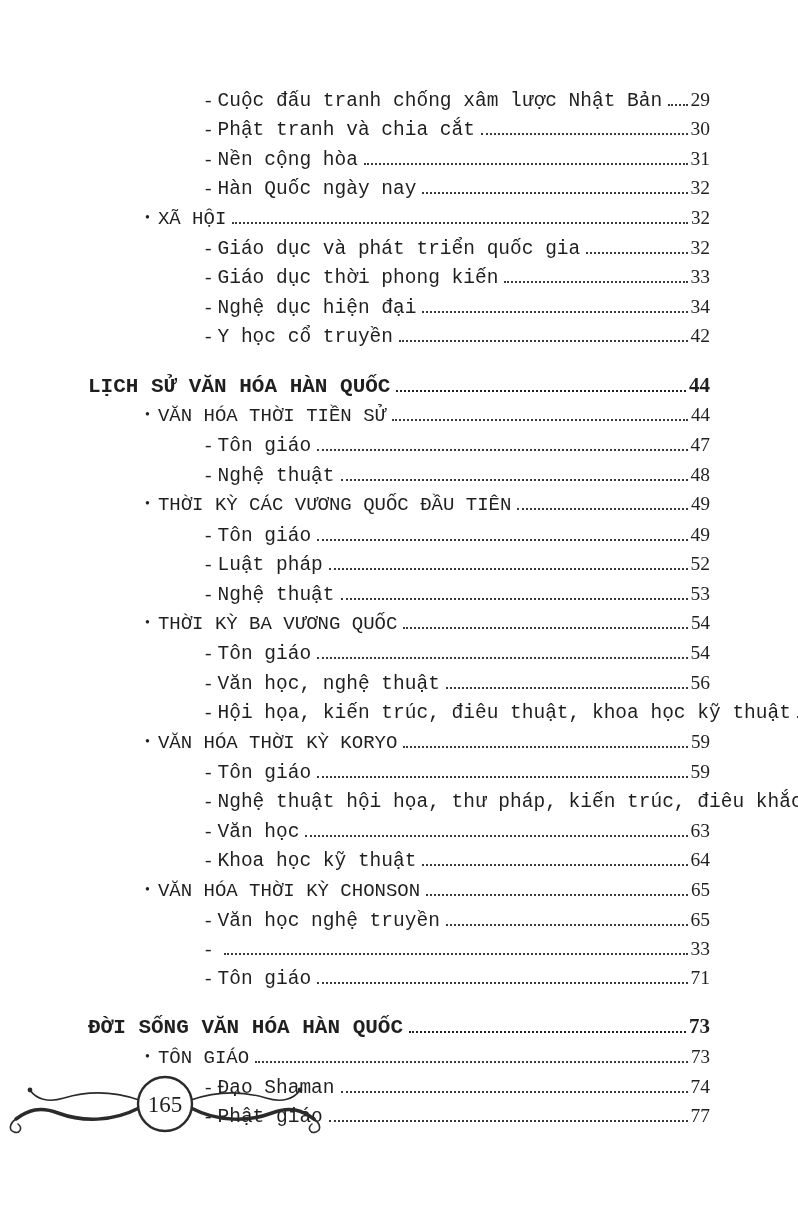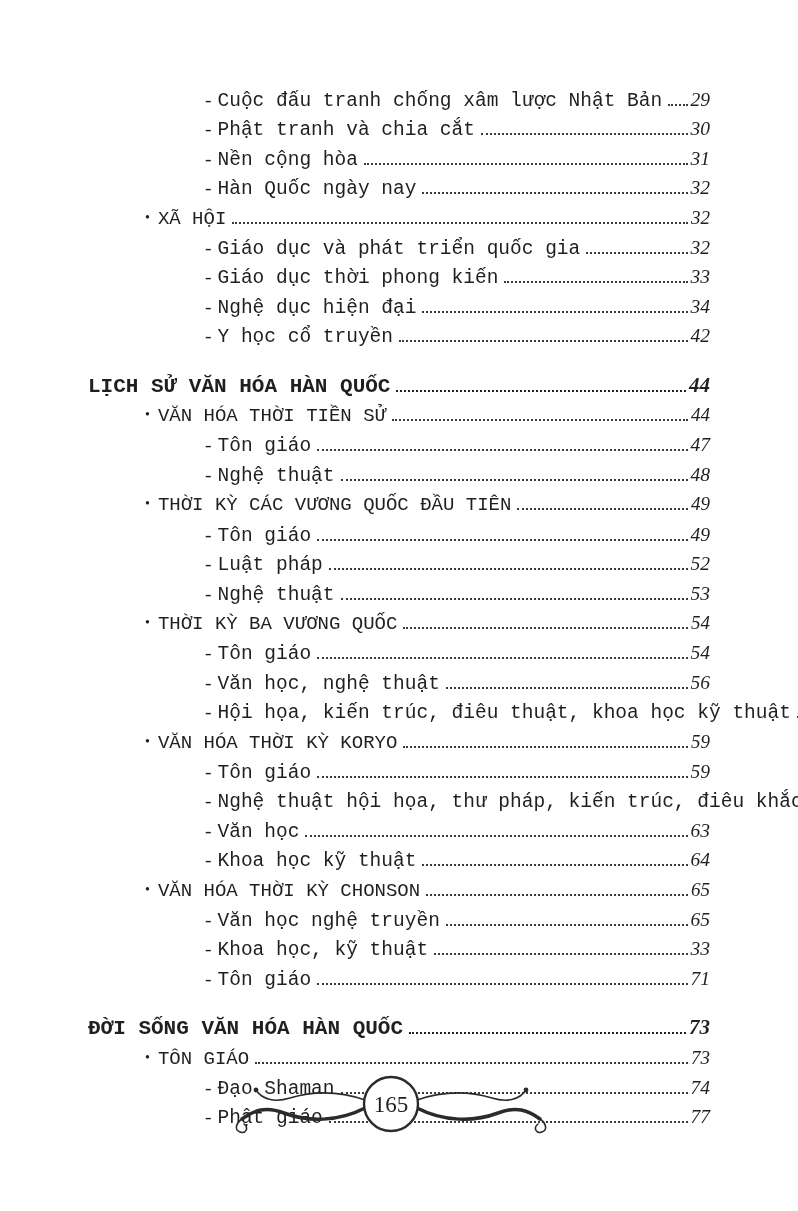--- a/index.html
+++ b/index.html
@@ -46,29 +46,28 @@
   .leader {
     flex: 1 1 auto;
     min-width: 18px;
     border-bottom: 2px dotted #3a3a3a;
     margin: 0 3px 4px 6px;
   }
   .toc-row.level-0 .leader { border-bottom: 2.5px dotted #222; }
   .pagenum {
     flex: 0 0 auto;
     text-align: right;
-    font-style: italic;
   }
   .footer {
     position: absolute;
     left: 0;
     right: 16px;
     top: 1066px;
     display: flex;
-    justify-content: center;
+    justify-content: flex-start;
   }
   .ornament { display: block; }
 </style>
 </head>
 <body>
 
 <div class="page">
 
   <div class="toc">
     <div class="toc-row level-2">
@@ -262,21 +261,20 @@
 
     <div class="toc-row level-2">
       <span class="marker">-</span>
       <span class="label">Văn học nghệ truyền</span>
       <span class="leader"></span>
       <span class="pagenum">65</span>
     </div>
 
     <div class="toc-row level-2">
       <span class="marker">-</span>
-      <span class="label">Khoa học, kỹ thuật</span>
       <span class="leader"></span>
       <span class="pagenum">33</span>
     </div>
 
     <div class="toc-row level-2">
       <span class="marker">-</span>
       <span class="label">Tôn giáo</span>
       <span class="leader"></span>
       <span class="pagenum">71</span>
     </div>

